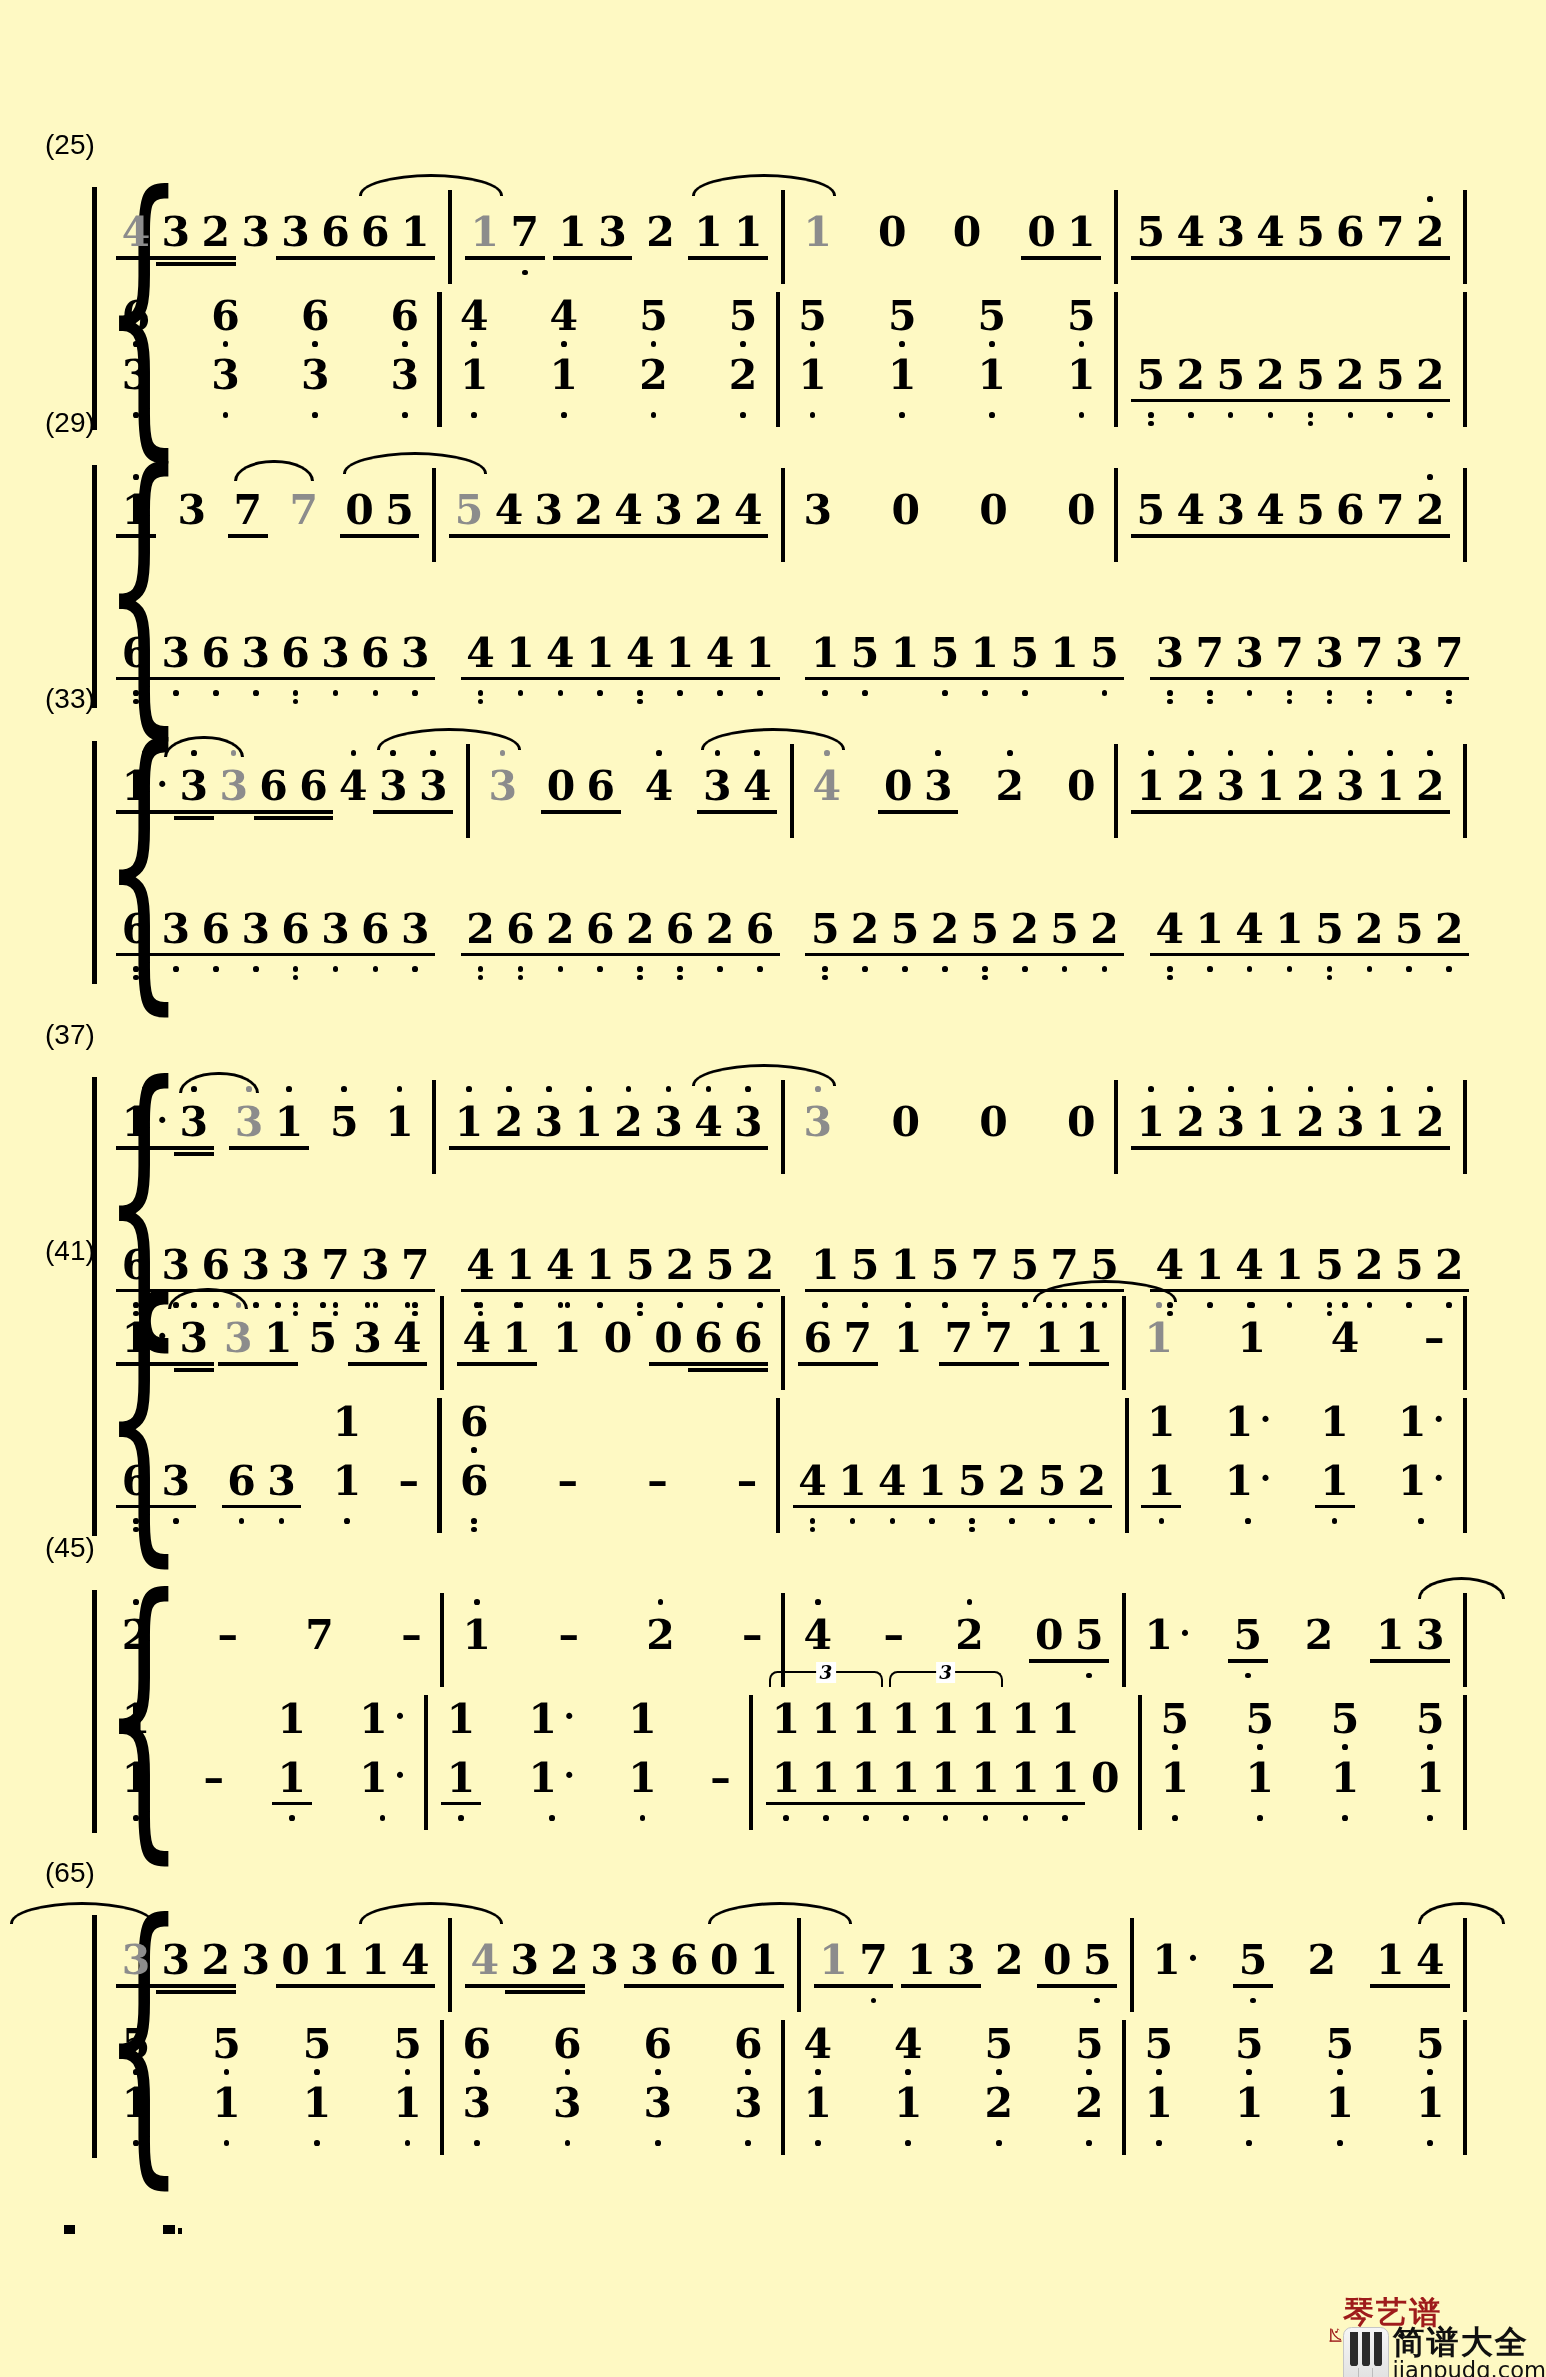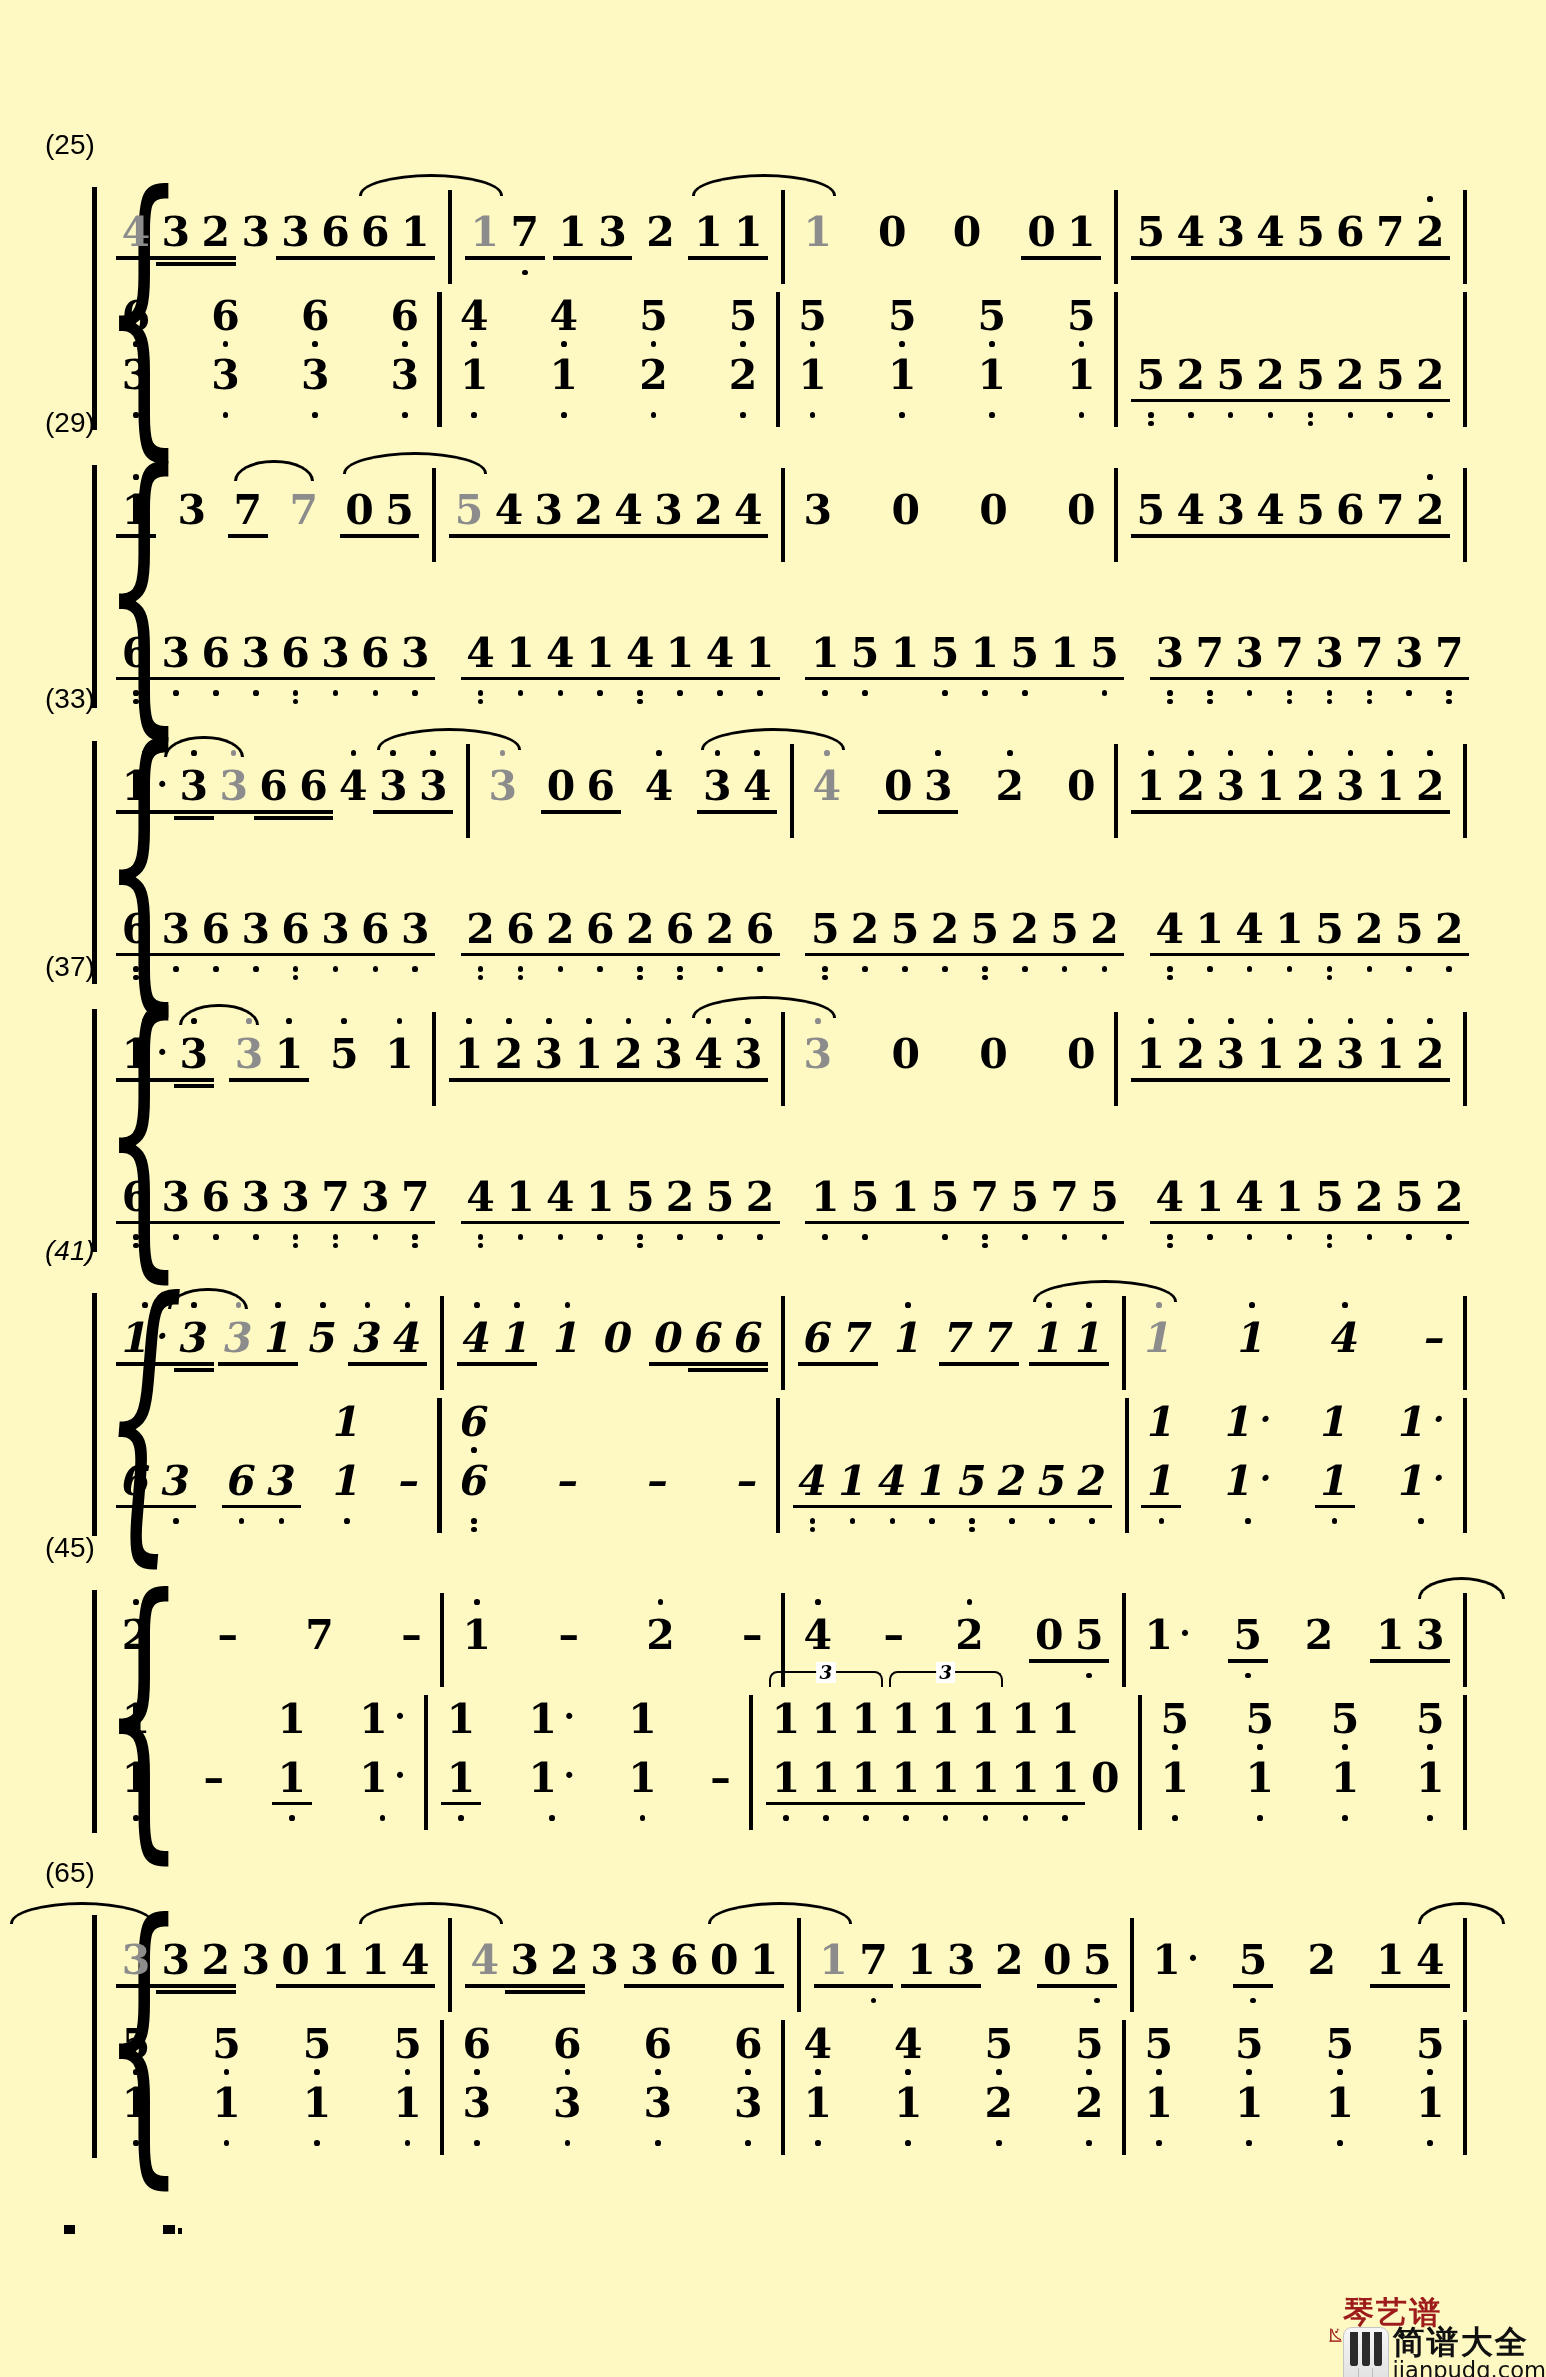--- a/index.html
+++ b/index.html
@@ -2260,21 +2260,21 @@
                       <div class="dot"></div>
                     </div>
                   </div>
                 </div>
               </div>
               <div class="bl"></div>
             </div>
           </div>
         </div>
       </div>
-      <div class="system" style="top: 1012px;">
+      <div class="system" style="top: 1080px;">
         <div class="syslabel">(37)</div>
         <div class="staff">
           <div class="brace">{</div>
           <div class="sysline"></div>
           <div class="rows">
             <div class="row melody">
               <div class="meas">
                 <div class="grp">
                   <div class="tok">
                     <div class="zA">
@@ -3050,21 +3050,21 @@
                       <div class="dot"></div>
                     </div>
                   </div>
                 </div>
               </div>
               <div class="bl"></div>
             </div>
           </div>
         </div>
       </div>
-      <div class="system" style="top: 1296px; font-style: italic;">
+      <div class="system" style="top: 1296px;">
         <div class="syslabel">(41)</div>
         <div class="staff">
           <div class="brace">{</div>
           <div class="sysline"></div>
           <div class="rows">
             <div class="row melody">
               <div class="meas">
                 <div class="grp">
                   <div class="tok">
                     <div class="zA">

